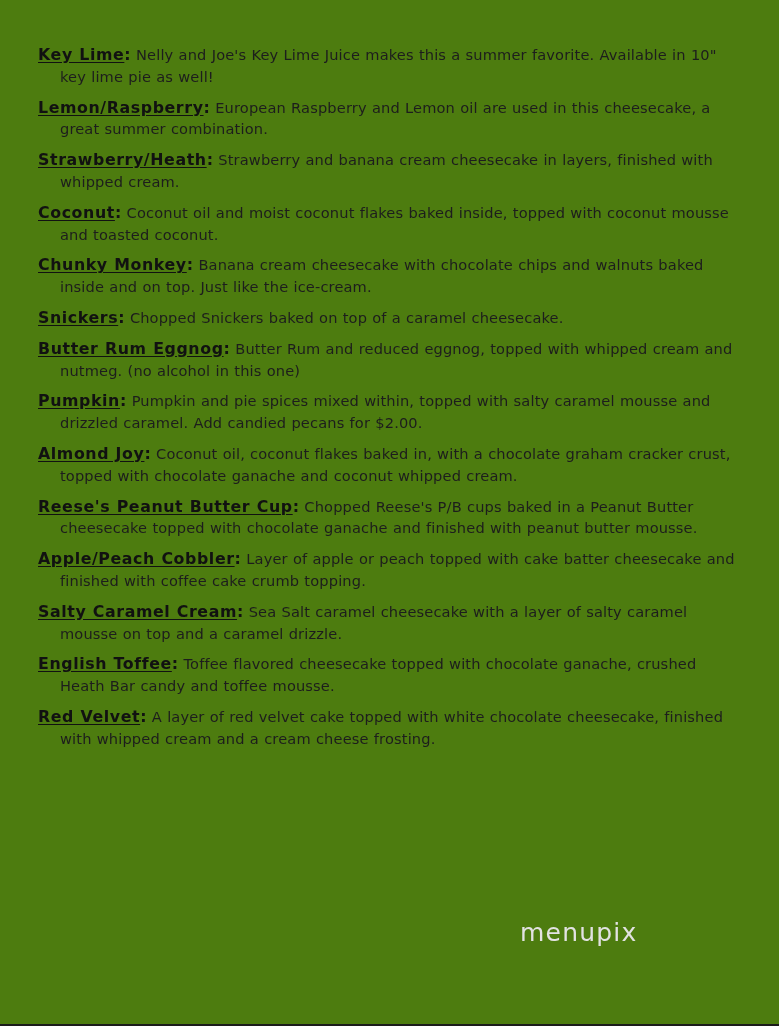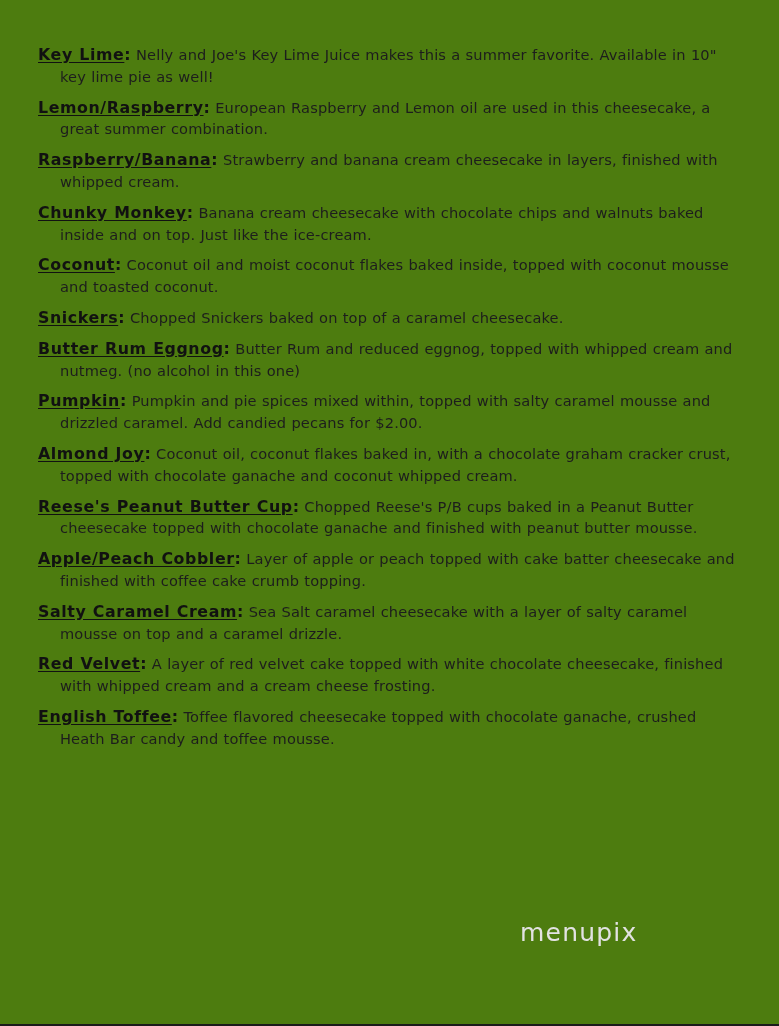--- a/index.html
+++ b/index.html
@@ -87,31 +87,31 @@
   }
 </style>
 </head>
 <body>
 
 <div id="page">
 
   <div id="menu-list">
       <p class="menu-item"><span class="item-name">Key Lime</span><span class="item-colon">:</span> <span class="item-desc">Nelly and Joe's Key Lime Juice makes this a summer favorite. Available in 10" key lime pie as well!</span></p>
       <p class="menu-item"><span class="item-name">Lemon/Raspberry</span><span class="item-colon">:</span> <span class="item-desc">European Raspberry and Lemon oil are used in this cheesecake, a great summer combination.</span></p>
-      <p class="menu-item"><span class="item-name">Raspberry/Banana</span><span class="item-colon">:</span> <span class="item-desc">Strawberry and banana cream cheesecake in layers, finished with whipped cream.</span></p>
+      <p class="menu-item"><span class="item-name">Strawberry/Heath</span><span class="item-colon">:</span> <span class="item-desc">Strawberry and banana cream cheesecake in layers, finished with whipped cream.</span></p>
+      <p class="menu-item"><span class="item-name">Coconut</span><span class="item-colon">:</span> <span class="item-desc">Coconut oil and moist coconut flakes baked inside, topped with coconut mousse and toasted coconut.</span></p>
       <p class="menu-item"><span class="item-name">Chunky Monkey</span><span class="item-colon">:</span> <span class="item-desc">Banana cream cheesecake with chocolate chips and walnuts baked inside and on top. Just like the ice-cream.</span></p>
-      <p class="menu-item"><span class="item-name">Coconut</span><span class="item-colon">:</span> <span class="item-desc">Coconut oil and moist coconut flakes baked inside, topped with coconut mousse and toasted coconut.</span></p>
       <p class="menu-item"><span class="item-name">Snickers</span><span class="item-colon">:</span> <span class="item-desc">Chopped Snickers baked on top of a caramel cheesecake.</span></p>
       <p class="menu-item"><span class="item-name">Butter Rum Eggnog</span><span class="item-colon">:</span> <span class="item-desc">Butter Rum and reduced eggnog, topped with whipped cream and nutmeg. (no alcohol in this one)</span></p>
       <p class="menu-item"><span class="item-name">Pumpkin</span><span class="item-colon">:</span> <span class="item-desc">Pumpkin and pie spices mixed within, topped with salty caramel mousse and drizzled caramel. Add candied pecans for $2.00.</span></p>
       <p class="menu-item"><span class="item-name">Almond Joy</span><span class="item-colon">:</span> <span class="item-desc">Coconut oil, coconut flakes baked in, with a chocolate graham cracker crust, topped with chocolate ganache and coconut whipped cream.</span></p>
       <p class="menu-item"><span class="item-name">Reese's Peanut Butter Cup</span><span class="item-colon">:</span> <span class="item-desc">Chopped Reese's P/B cups baked in a Peanut Butter cheesecake topped with chocolate ganache and finished with peanut butter mousse.</span></p>
       <p class="menu-item"><span class="item-name">Apple/Peach Cobbler</span><span class="item-colon">:</span> <span class="item-desc">Layer of apple or peach topped with cake batter cheesecake and finished with coffee cake crumb topping.</span></p>
       <p class="menu-item"><span class="item-name">Salty Caramel Cream</span><span class="item-colon">:</span> <span class="item-desc">Sea Salt caramel cheesecake with a layer of salty caramel mousse on top and a caramel drizzle.</span></p>
+      <p class="menu-item"><span class="item-name">English Toffee</span><span class="item-colon">:</span> <span class="item-desc">Toffee flavored cheesecake topped with chocolate ganache, crushed Heath Bar candy and toffee mousse.</span></p>
       <p class="menu-item"><span class="item-name">Red Velvet</span><span class="item-colon">:</span> <span class="item-desc">A layer of red velvet cake topped with white chocolate cheesecake, finished with whipped cream and a cream cheese frosting.</span></p>
-      <p class="menu-item"><span class="item-name">English Toffee</span><span class="item-colon">:</span> <span class="item-desc">Toffee flavored cheesecake topped with chocolate ganache, crushed Heath Bar candy and toffee mousse.</span></p>
     </div>
 
   <div id="watermark">menupix</div>
 
   <div id="scan-edge-line"></div>
 
 </div>
 
 </body></html>

